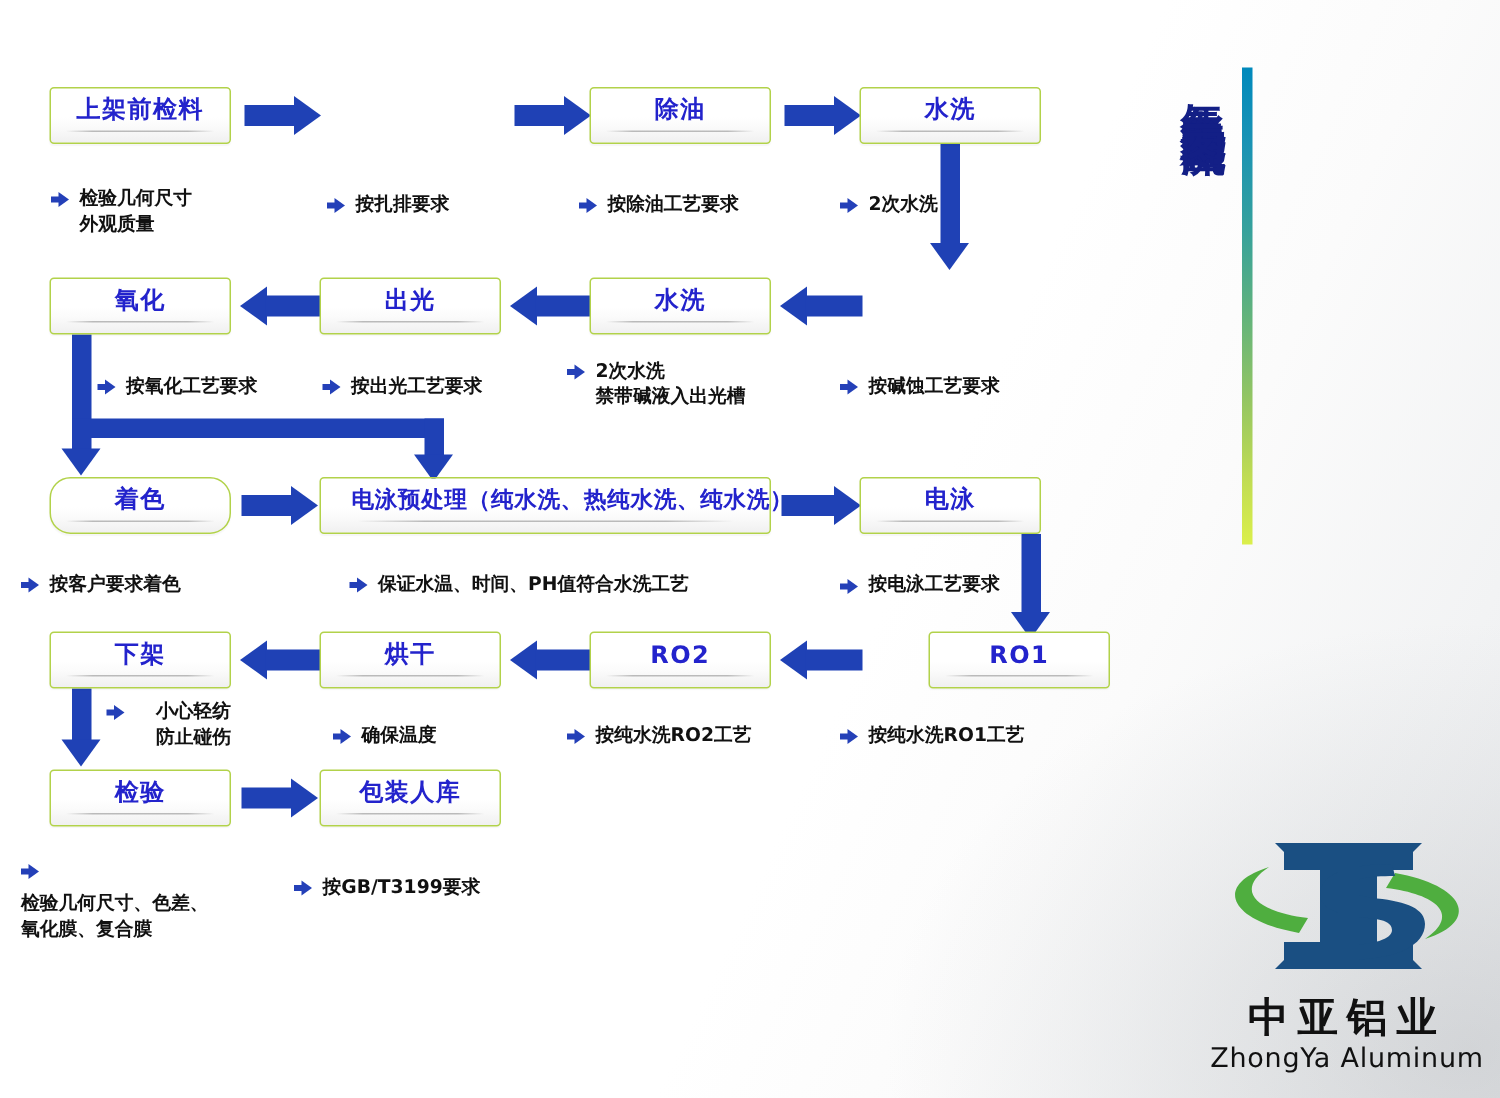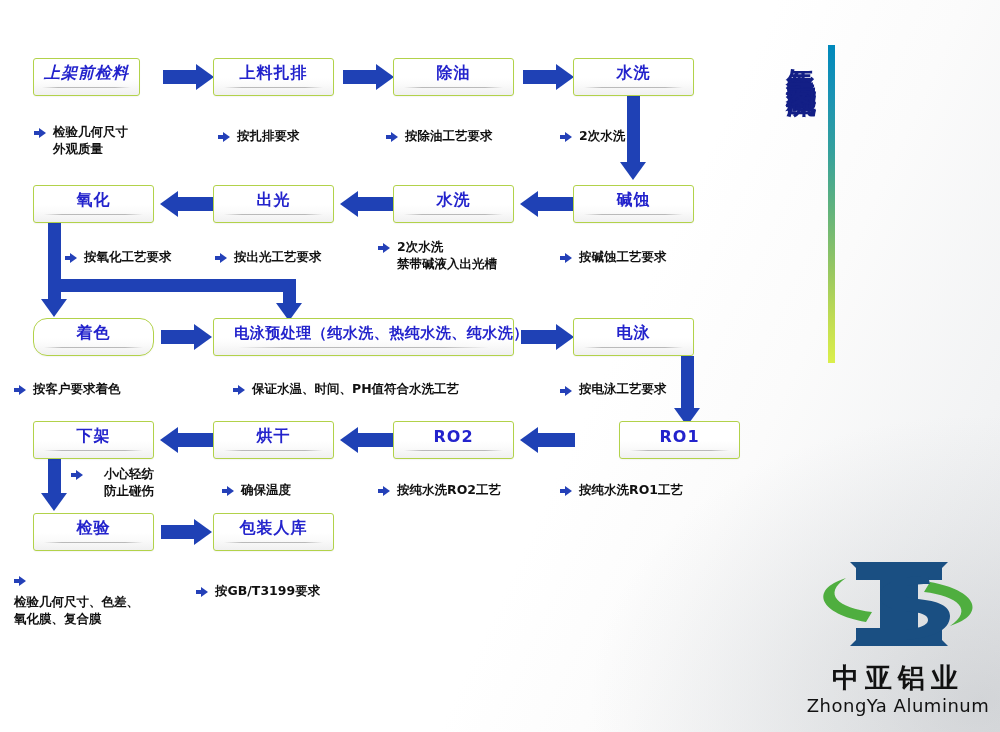--- a/index.html
+++ b/index.html
@@ -113,29 +113,26 @@
     position: absolute; left: 0; right: 0; top: 139px;
     text-align: center;
     font-size: 18px; font-weight: 400; color: #111111; letter-spacing: 0.5px;
   }
 </style>
 </head>
 <body>
 
 <div id="canvas">
 
-  <div class="pbox" style="left:33px;top:58px;width:107px;height:38px;font-style:italic;">
+  <div class="pbox" style="left:33px;top:58px;width:121px;height:38px;">
     <span class="lbl">上架前检料</span>
   </div>
   <div class="bar" style="left:163px;top:70px;width:35px;height:14px;"></div>
   <div class="tip right" style="left:196px;top:64px;"></div>
 
-  <div class="pbox" style="left:213px;top:58px;width:121px;height:38px;">
-    <span class="lbl">上料扎排</span>
-  </div>
   <div class="bar" style="left:343px;top:70px;width:35px;height:14px;"></div>
   <div class="tip right" style="left:376px;top:64px;"></div>
 
   <div class="pbox" style="left:393px;top:58px;width:121px;height:38px;">
     <span class="lbl">除油</span>
   </div>
   <div class="bar" style="left:523px;top:70px;width:35px;height:14px;"></div>
   <div class="tip right" style="left:556px;top:64px;"></div>
 
   <div class="pbox" style="left:573px;top:58px;width:121px;height:38px;">
@@ -173,23 +170,20 @@
   </div>
   <div class="tip left" style="left:340px;top:191px;"></div>
   <div class="bar" style="left:357px;top:197px;width:38px;height:14px;"></div>
 
   <div class="pbox" style="left:393px;top:185px;width:121px;height:38px;">
     <span class="lbl">水洗</span>
   </div>
   <div class="tip left" style="left:520px;top:191px;"></div>
   <div class="bar" style="left:537px;top:197px;width:38px;height:14px;"></div>
 
-  <div class="pbox" style="left:573px;top:185px;width:121px;height:38px;">
-    <span class="lbl">碱蚀</span>
-  </div>
 
   <div class="bar" style="left:48px;top:223px;width:13px;height:78px;"></div>
   <div class="tip down" style="left:41px;top:299px;"></div>
 
   <div class="bar" style="left:48px;top:279px;width:248px;height:13px;"></div>
   <div class="bar" style="left:283px;top:279px;width:13px;height:28px;"></div>
   <div class="tip down" style="left:276px;top:303px;"></div>
 
   <div class="note" style="left:65px;top:249px;">
     <span class="bullet"></span>

